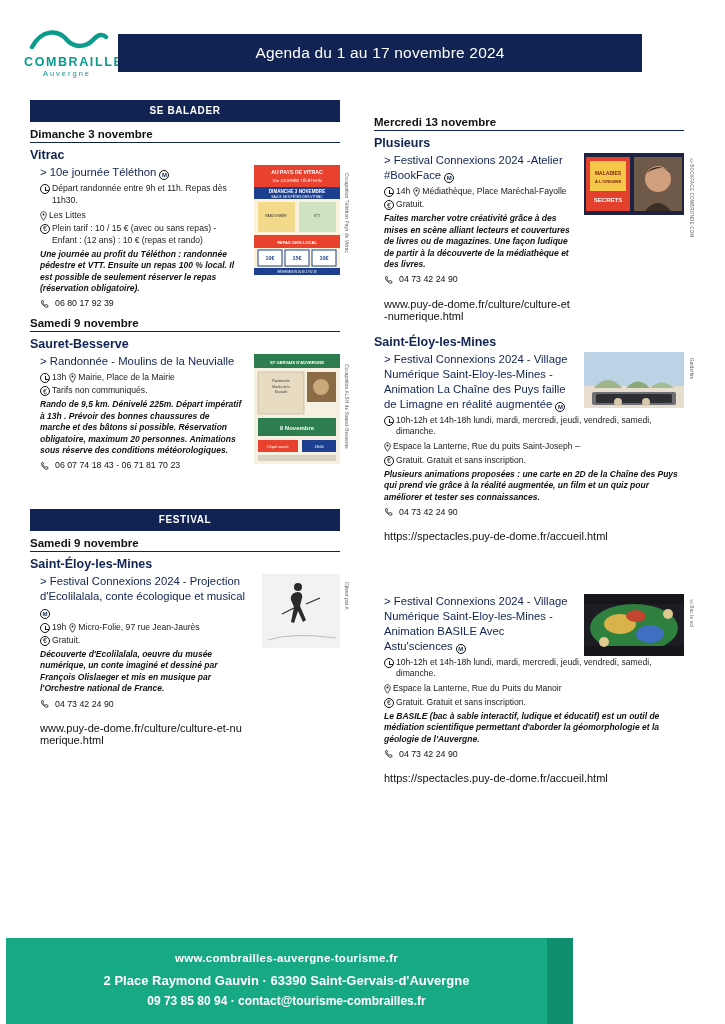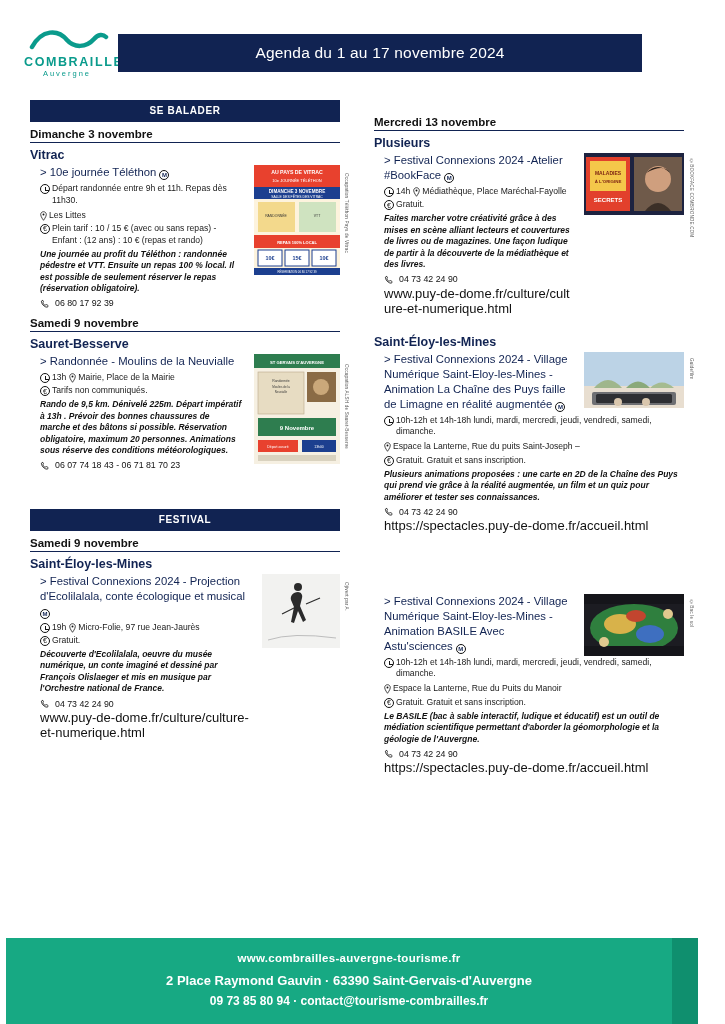--- a/index.html
+++ b/index.html
@@ -55,21 +55,21 @@
   .entry-body { padding-left:10px; }
   .ev-title {
     font-size:11.3px; color:#112352; line-height:1.32; margin-bottom:3px;
   }
   .line {
     font-size:8.6px; line-height:1.38; margin:1.5px 0; color:#1a1a1a;
     display:flex; flex-wrap:wrap; align-items:flex-start; gap:3px;
   }
   .line .seg { display:inline-flex; align-items:flex-start; gap:2px; }
   .ital { font-style:italic; font-size:8.5px; line-height:1.36; margin:2px 0;font-weight:bold; }
-  .url  { font-size:13px; color:#111; margin-top:1px; word-break:break-all; }
+  .url  { font-size:11px; color:#111; margin-top:13px; word-break:break-all; }
   .phone-line { font-size:8.8px; margin-top:3px; display:flex; align-items:center; gap:4px; }
 
   
   .ico {
     display:inline-flex; align-items:center; justify-content:center;
     border:1px solid #111; border-radius:50%;
     width:10px; height:10px; font-size:6.4px; line-height:1;
     flex:0 0 auto; position:relative; top:1px;
   }
   .ico.m { font-size:6px; font-weight:700; }
@@ -96,21 +96,21 @@
   .credit {
     position:absolute; writing-mode:vertical-rl; text-orientation:mixed;
     font-size:4.6px; color:#555; letter-spacing:.2px;
   }
 
   
   .poster1 { width:86px; height:110px; background:#f3e9d2; }
 
   
   .footer {
-    position:absolute; left:0; bottom:0; width:698px; height:86px;
+    position:absolute; left:0; bottom:0; width:573px; height:86px;
     background:#17a983; color:#ffffff; text-align:center;
   }
   .footer .f1 { font-size:11.5px; font-weight:700; letter-spacing:.3px; margin-top:14px; }
   .footer .f2 { font-size:13px; font-weight:700; margin-top:9px; }
   .footer .f3 { font-size:12px; font-weight:700; margin-top:6px; }
   .footer-accent {
     position:absolute; right:0; bottom:0; width:26px; height:86px; background:#0f8f6e;
   }
   .page-border {
     position:absolute; left:0; top:0; width:725px; height:1024px;

